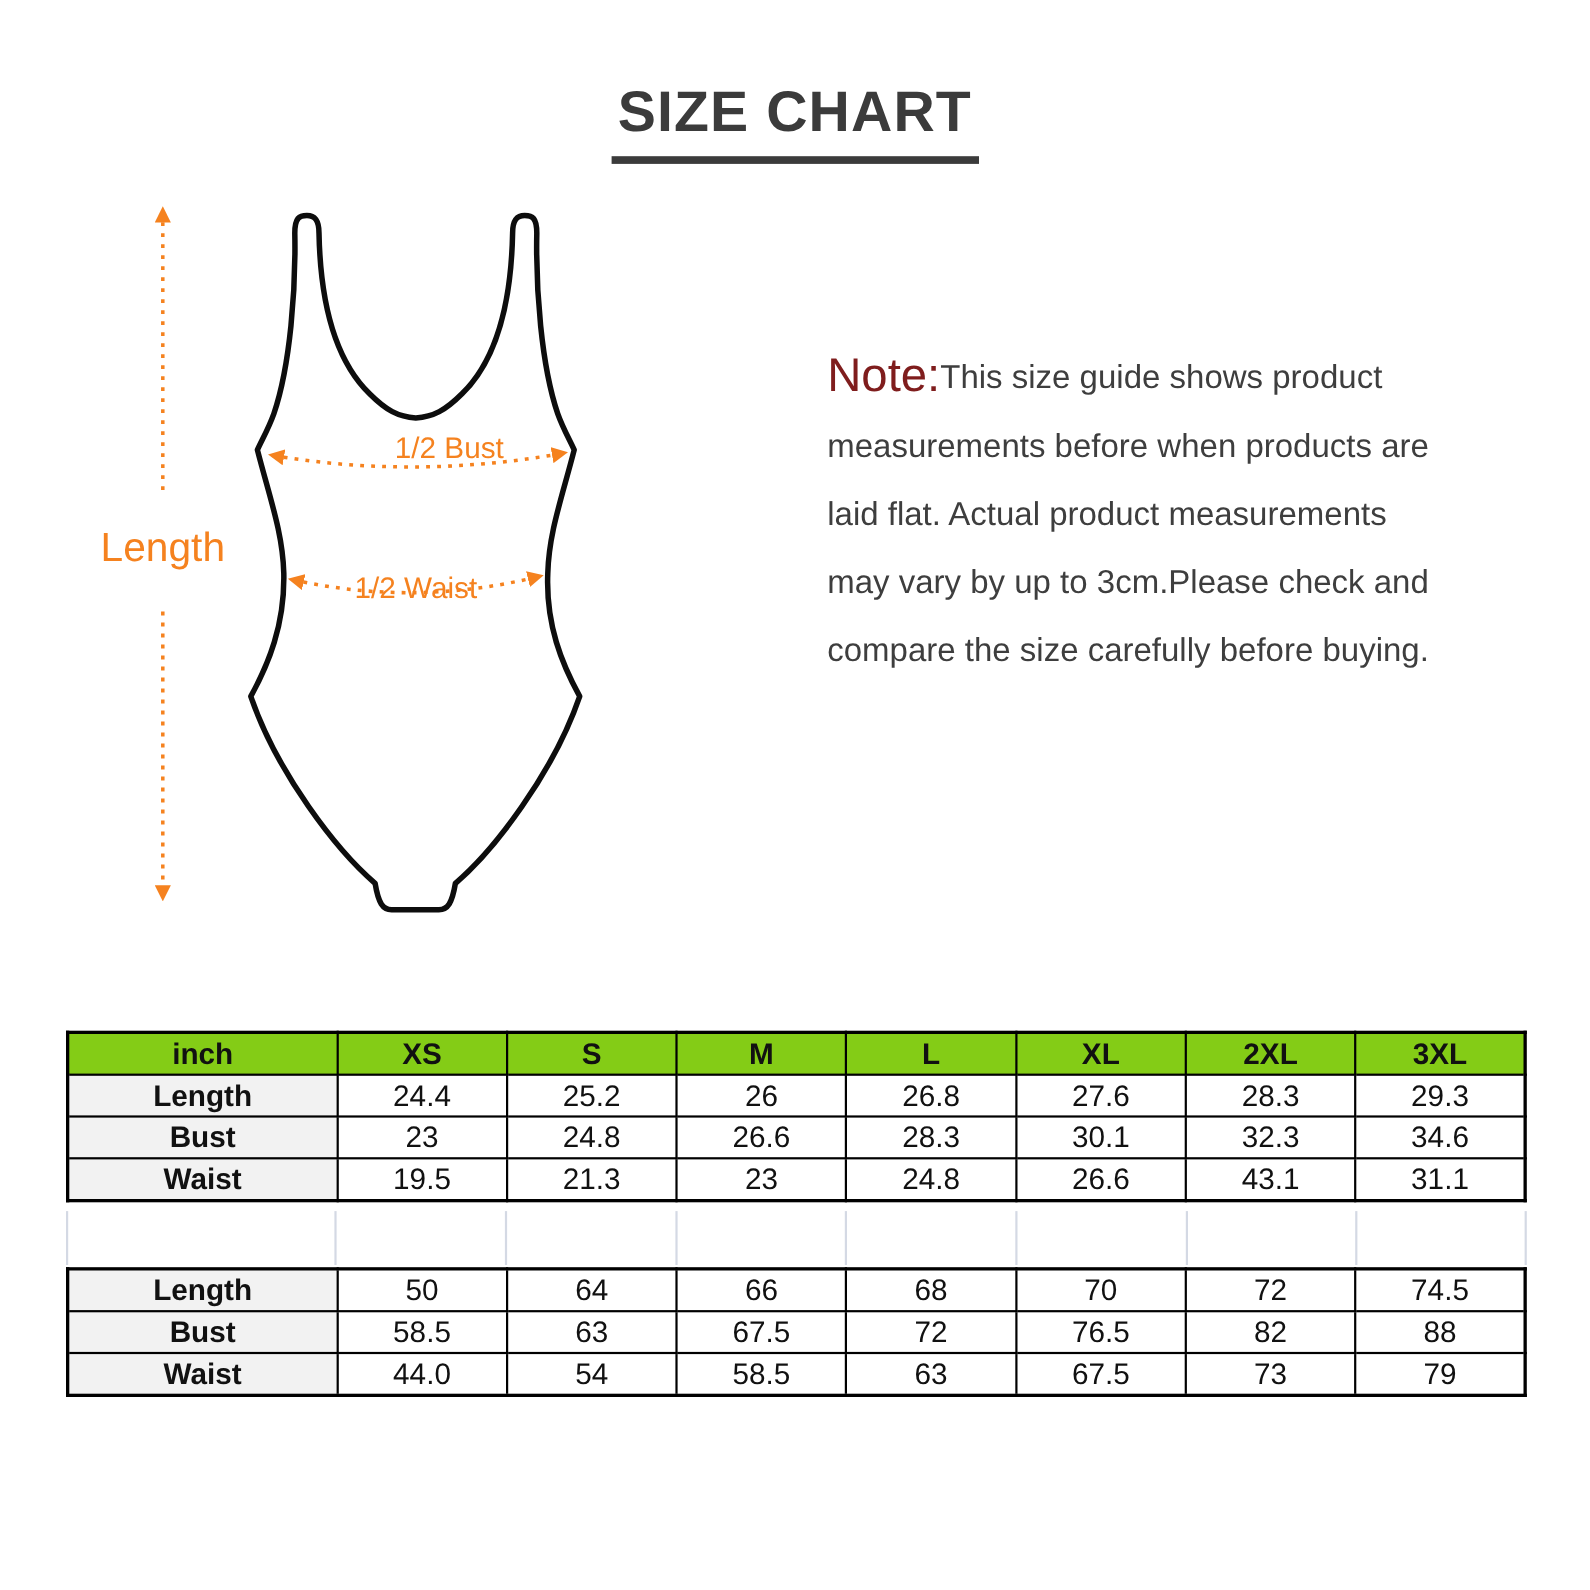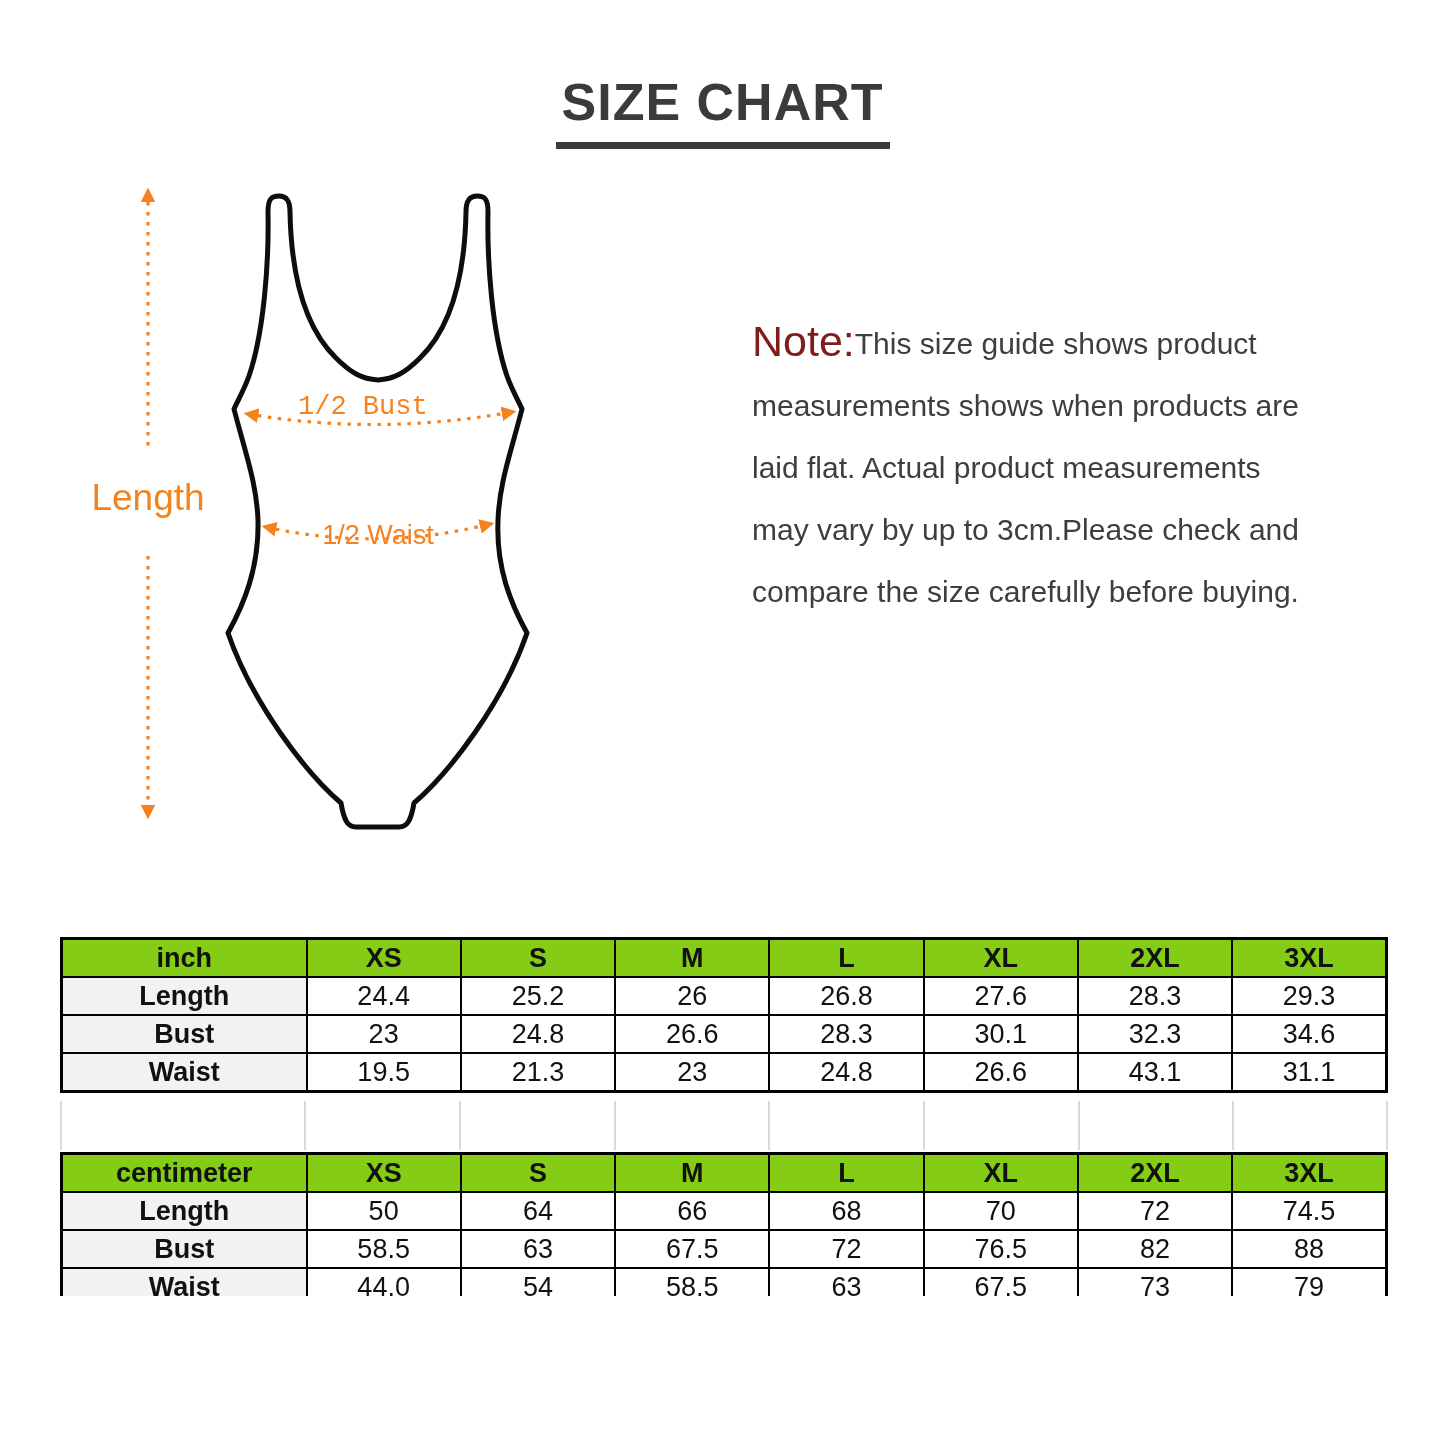--- a/index.html
+++ b/index.html
@@ -11,21 +11,21 @@
   .title{
     position:absolute;top:72px;left:50%;transform:translateX(-50%);
     font-size:52px;font-weight:bold;color:#3b3b3b;letter-spacing:1px;
     border-bottom:7px solid #3b3b3b;padding:0 6px 10px 6px;white-space:nowrap;
   }
   
   .diagram-svg{position:absolute;left:0;top:0;width:1445px;height:1445px;}
   
   .measure-label{position:absolute;color:#F5821F;white-space:nowrap;}
   .len-label{left:88px;top:477px;width:120px;text-align:center;font-size:37px;}
-  .bust-label{left:298px;top:392px;width:160px;text-align:left;font-size:27px;font-family:Liberation Mono, monospace;}
+  .bust-label{left:298px;top:392px;width:160px;text-align:right;font-size:27px;}
   .waist-label{left:298px;top:520px;width:160px;text-align:center;font-size:27px;}
   
   .note{position:absolute;left:752px;top:310px;width:660px;color:#3e3e3e;}
   .note-line{font-size:30px;line-height:62px;white-space:nowrap;}
   .note-label{font-size:43px;color:#7f1d1d;vertical-align:-2px;}
   
   .size-table{
     position:absolute;left:60px;width:1328px;border-collapse:collapse;table-layout:fixed;
     border:3px solid #000;font-size:27px;
   }
@@ -86,21 +86,21 @@
 
     <path d="M 266 527 Q 378 552 490 524" stroke="#F5821F" stroke-width="3.2" stroke-dasharray="3.5 6.5" fill="none" marker-start="url(#ah)" marker-end="url(#ah)"></path>
   </svg>
 
   <div class="measure-label len-label">Length</div>
   <div class="measure-label bust-label">1/2 Bust</div>
   <div class="measure-label waist-label">1/2 Waist</div>
 
   <div class="note">
     <div class="note-line"><span class="note-label">Note:</span><span>This size guide shows product</span></div>
-    <div class="note-line">measurements shows when products are</div>
+    <div class="note-line">measurements before when products are</div>
     <div class="note-line">laid flat. Actual product measurements</div>
     <div class="note-line">may vary by up to 3cm.Please check and</div>
     <div class="note-line">compare the size carefully before buying.</div>
   </div>
 
   <table class="size-table t-inch">
     <colgroup>
         <col style="width:245px">
         <col>
         <col>
@@ -171,30 +171,20 @@
         <col style="width:245px">
         <col>
         <col>
         <col>
         <col>
         <col>
         <col>
         <col>
       </colgroup>
     <tbody>
-      <tr class="hdr">
-        <td class="lbl">centimeter</td>
-        <td>XS</td>
-        <td>S</td>
-        <td>M</td>
-        <td>L</td>
-        <td>XL</td>
-        <td>2XL</td>
-        <td>3XL</td>
-      </tr>
       <tr>
         <td class="lbl">Length</td>
         <td>50</td>
         <td>64</td>
         <td>66</td>
         <td>68</td>
         <td>70</td>
         <td>72</td>
         <td>74.5</td>
       </tr>

